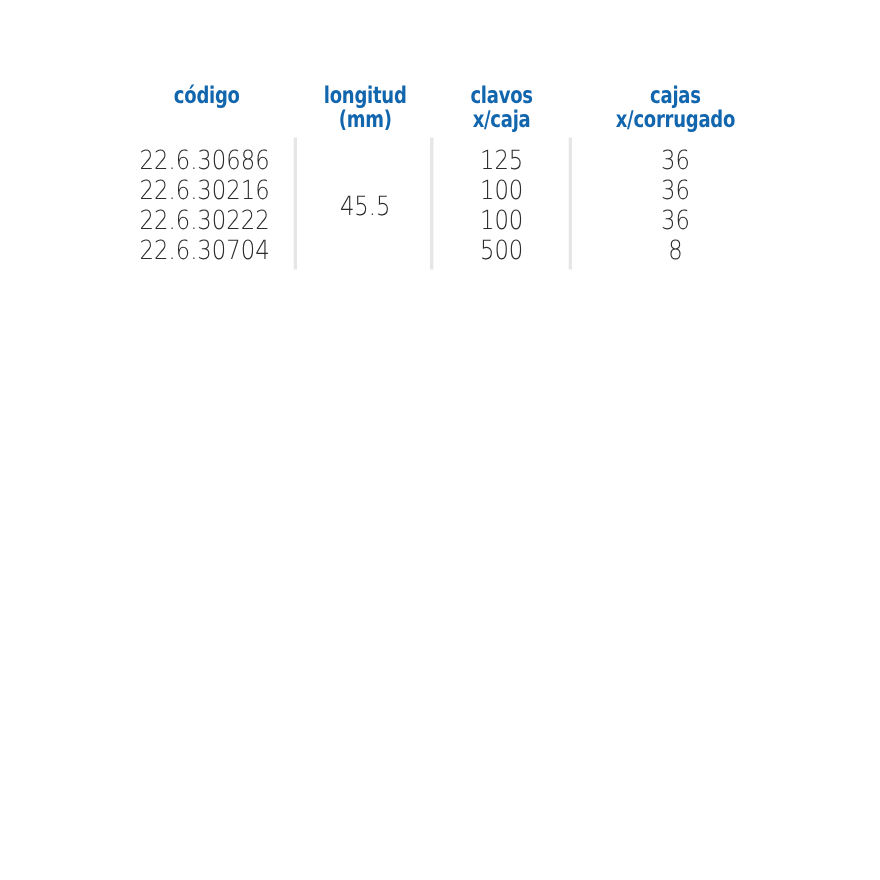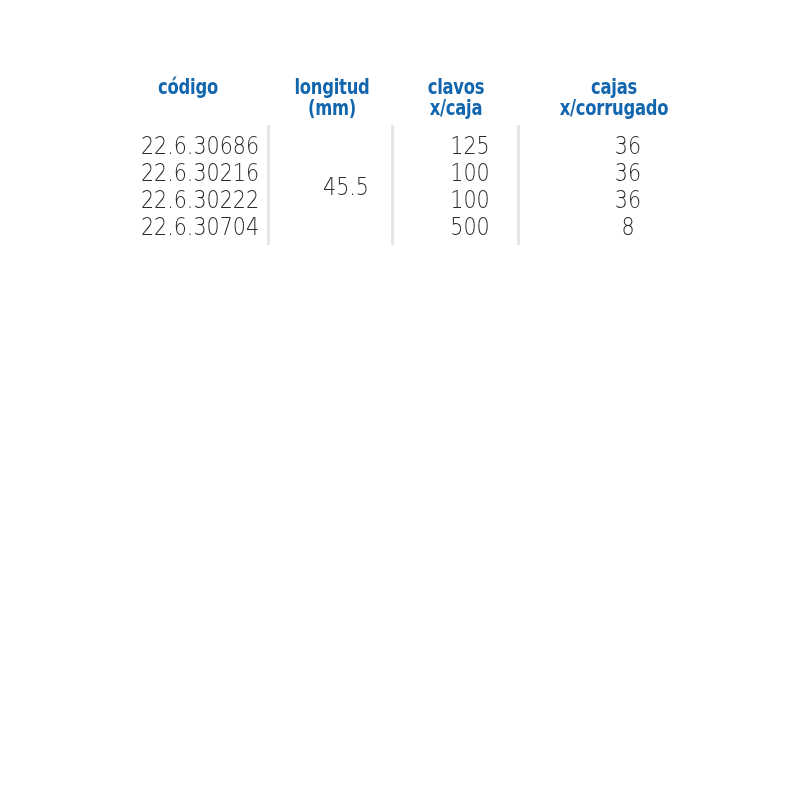--- a/index.html
+++ b/index.html
@@ -57,21 +57,21 @@
     width: 3px;
     background: #e6e6e6;
   }
   #divider-1 { left: 267px; }
   #divider-2 { left: 391px; }
   #divider-3 { left: 517px; }
 
   
   .body-area {
     position: absolute;
-    left: 14px;
+    left: 0;
     top: 125px;
     width: 704px;
     height: 122px;
   }
   .cell {
     position: absolute;
     color: #2b2b2b;
     font-family: "DejaVu Sans", sans-serif;
     font-weight: 300;
     font-size: 24px;

